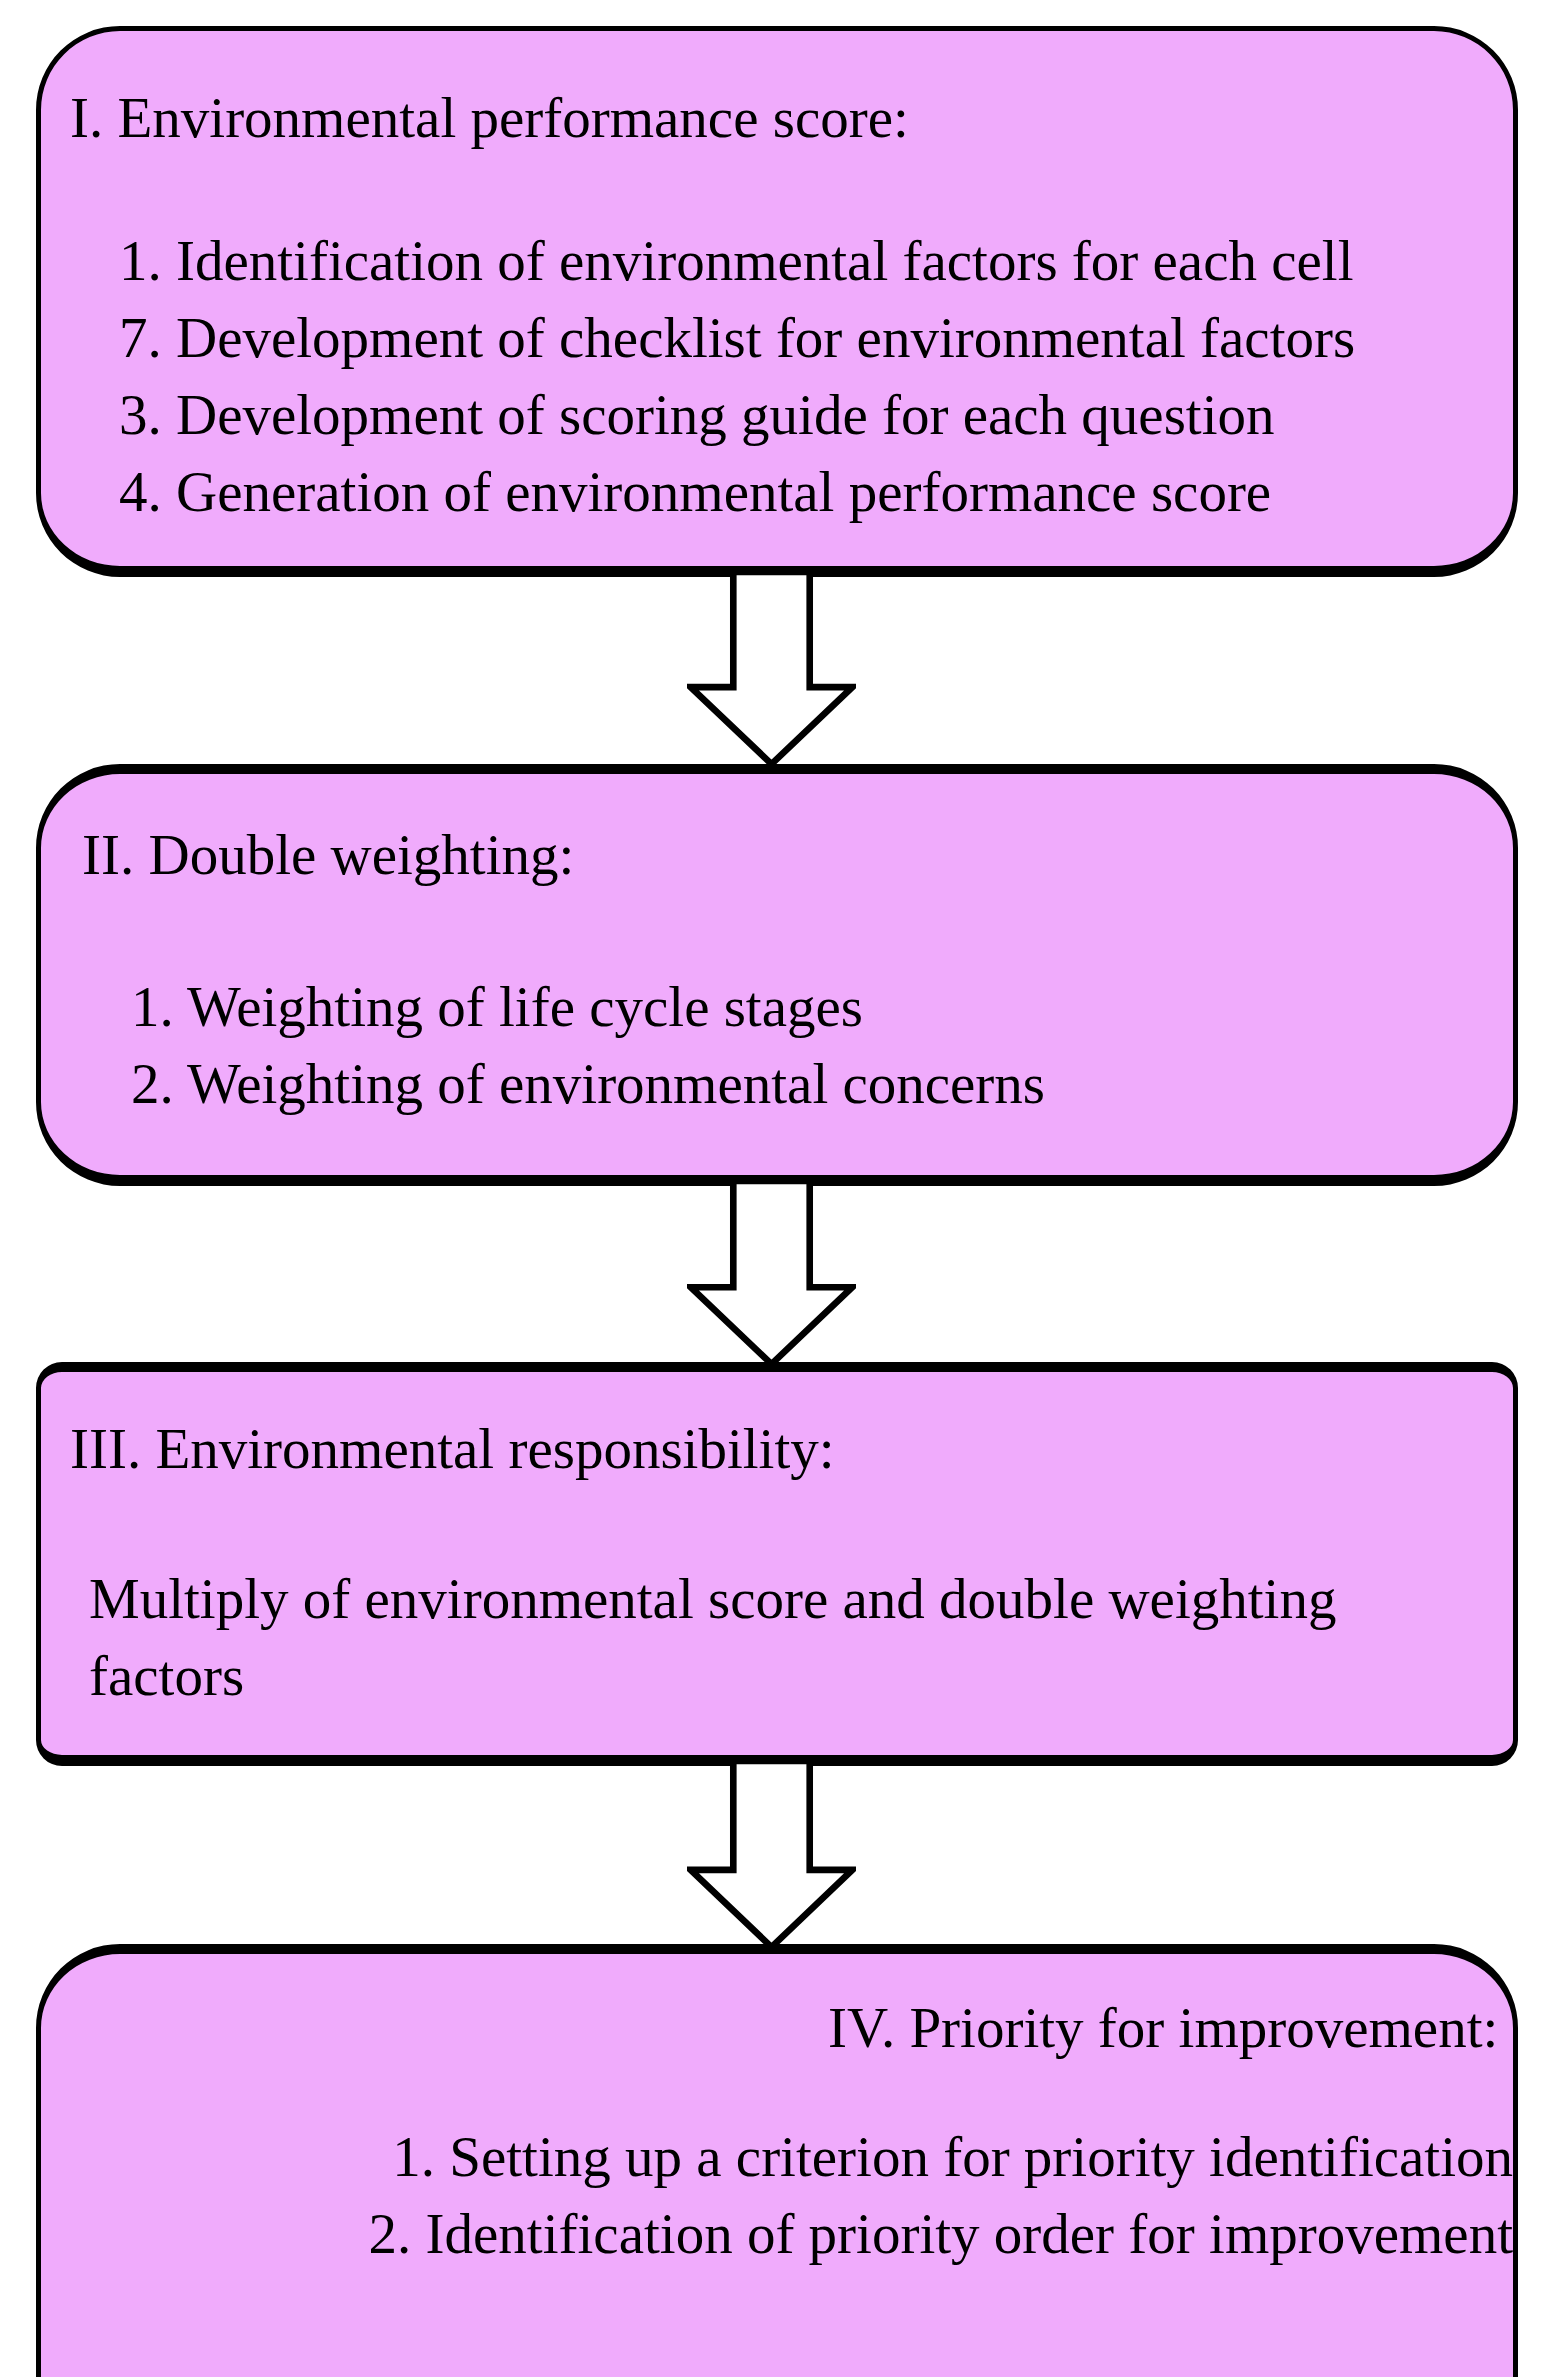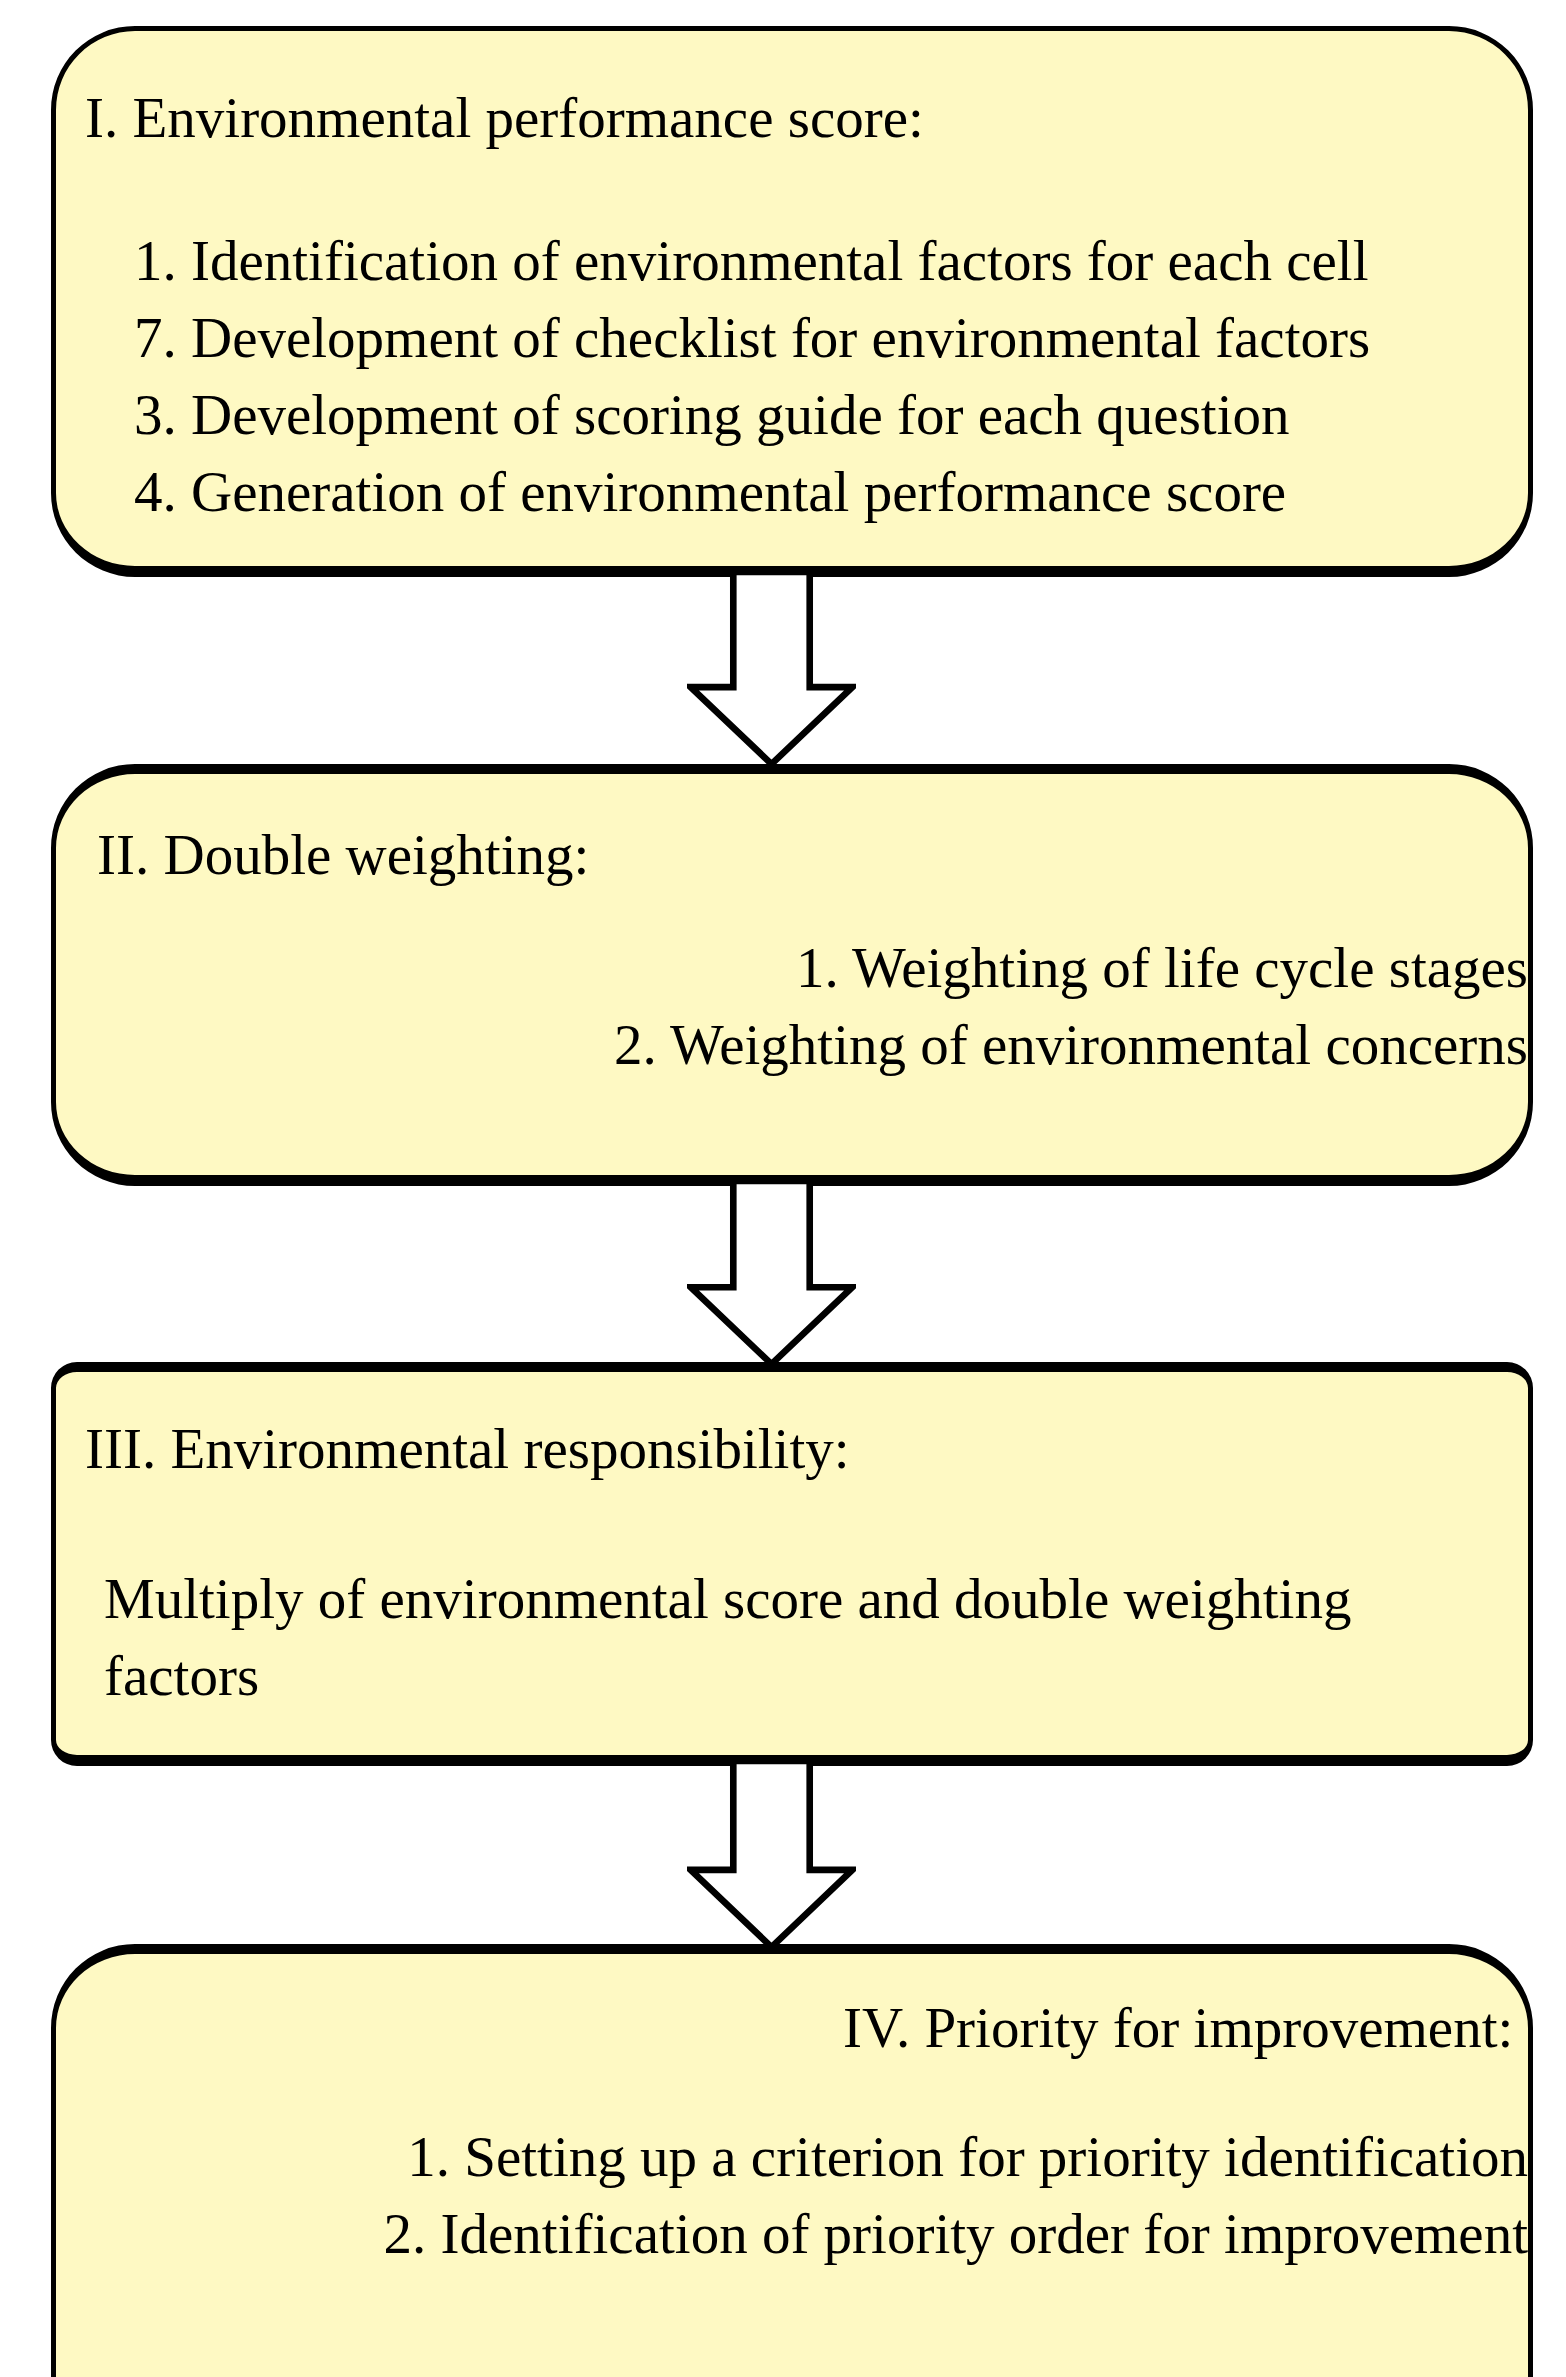--- a/index.html
+++ b/index.html
@@ -6,24 +6,24 @@
   body{
     width:1567px;height:2377px;
     background:#ffffff;
     font-family:"Liberation Serif","DejaVu Serif",serif;
     color:#000;
     position:relative;
     overflow:hidden;
   }
   .box{
     position:absolute;
-    left:51px;
+    left:36px;
     width:1482px;
     box-sizing:border-box;
-    background:#fef9c3;
+    background:#f0abfc;
     border:5.9px solid #000;
     border-bottom-width:11.7px;
     border-radius:84px;
     font-size:57px;
     line-height:77px;
   }
   .box.thick-top{border-top-width:10.3px;}
   #box1{top:26px;height:551px;}
   #box2{top:764px;height:422px;padding-left:12px;}
   #box3{top:1362px;height:404px;border-radius:26px;}
@@ -32,21 +32,21 @@
     margin-left:29px;
     margin-right:14.7px;
     white-space:nowrap;
   }
   #box1 .box-title{margin-top:48px;}
   #box2 .box-title{margin-top:42px;}
   #box3 .box-title{margin-top:38px;}
   #box4 .box-title{margin-top:35px;}
   .box-items{margin-left:78px;}
   #box1 .box-items{margin-top:66px;}
-  #box2 .box-items{margin-top:36px;text-align:right;}
+  #box2 .box-items{margin-top:75px;}
   #box4 .box-items{margin-top:52px;}
   .box-item{white-space:nowrap;}
   .box-body{
     margin-left:48px;
     margin-top:73px;
     max-width:1322px;
   }
   .arrow{
     position:absolute;
     left:687px;

